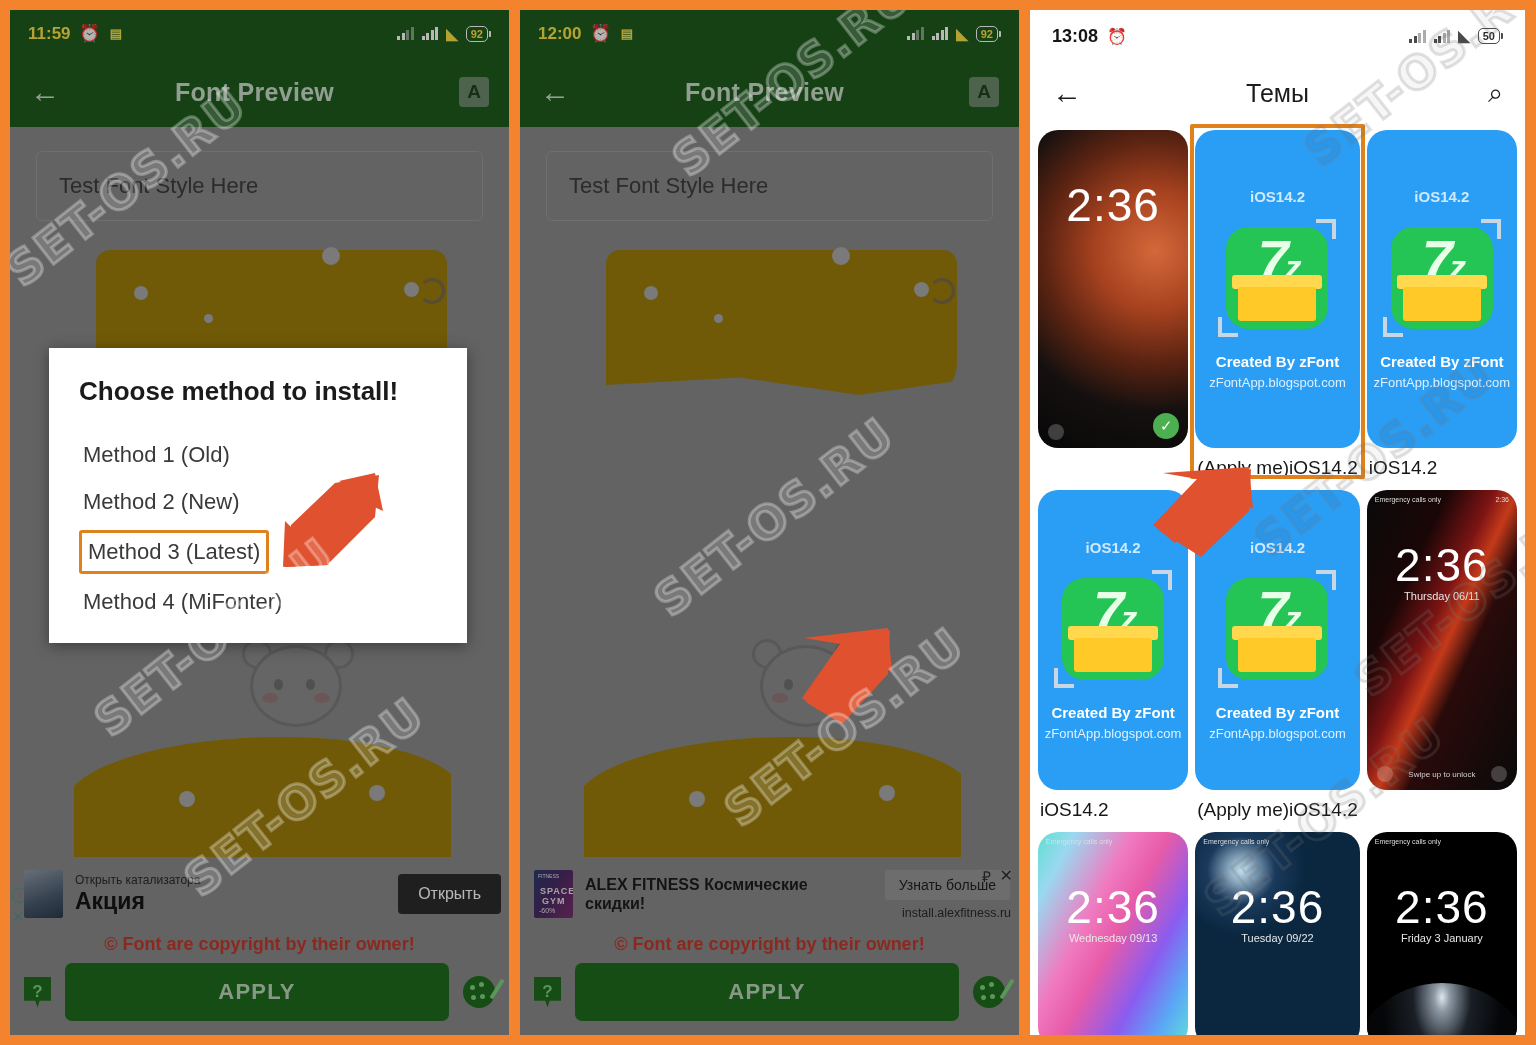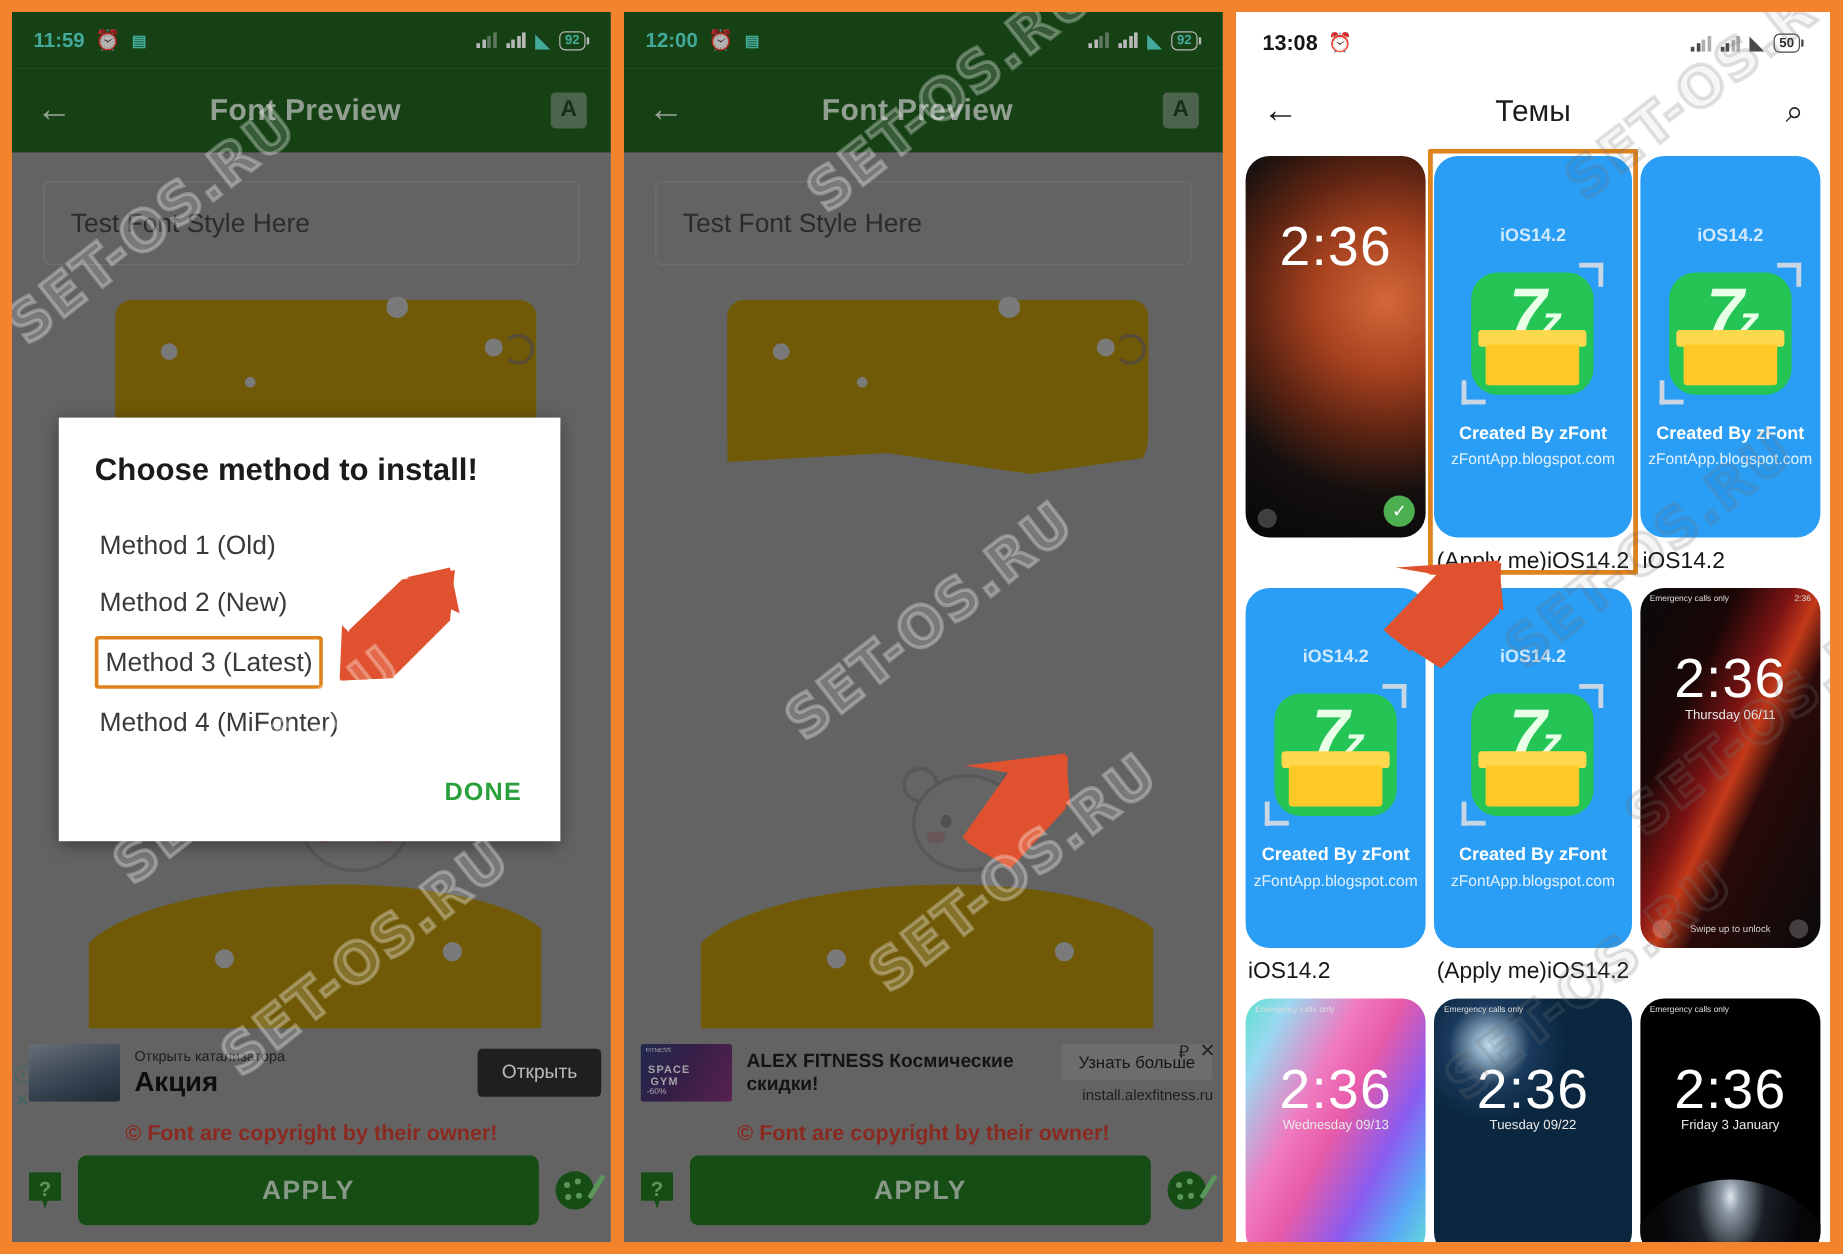--- a/index.html
+++ b/index.html
@@ -24,21 +24,21 @@
     letter-spacing:2px;
     color:rgba(255,255,255,0.14);
     -webkit-text-stroke:3px rgba(255,255,255,0.30);
     transform:rotate(-38deg);
     white-space:nowrap;
   }
   .wm.dark { color:rgba(0,0,0,0.035); -webkit-text-stroke:3px rgba(120,120,120,0.22); }
 
   
   .statusbar {
-    height:47px; background:#1E5B1E; color:#5eead4;
+    height:47px; background:#1E5B1E; color:#fde047;
     display:flex; align-items:center; justify-content:space-between;
     padding:0 18px; font-size:17px; font-weight:bold; position:relative; z-index:5;
   }
   .sb-left { display:flex; align-items:center; gap:9px; }
   .sb-right { display:flex; align-items:center; gap:8px; }
   .bars { display:flex; align-items:flex-end; gap:1.5px; height:13px; }
   .bars i { display:block; width:3px; background:#fff; }
   .bars i:nth-child(1){height:4px;} .bars i:nth-child(2){height:7px;}
   .bars i:nth-child(3){height:10px;} .bars i:nth-child(4){height:13px;}
   .bars.faded i:nth-child(3),.bars.faded i:nth-child(4){opacity:.45;}
@@ -96,21 +96,21 @@
     border:3px solid #6d6d6d; border-radius:50%; background:#8f8f8f;
   }
   .bear-ear{ position:absolute; width:30px;height:30px;border:3px solid #6d6d6d;border-radius:50%;background:#8f8f8f;}
   .bear-eye{ position:absolute; width:9px;height:11px;background:#5a5a5a;border-radius:50%;}
   .bear-cheek{position:absolute;width:16px;height:10px;background:#9c6a6a;border-radius:50%;}
   .swirl{position:absolute;right:6px;top:36px;width:26px;height:26px;border:3px solid #7a6a4a;border-radius:50%;border-left-color:transparent;}
 
   
   .bottomarea { position:absolute; left:0; right:0; bottom:0; z-index:6; }
   .adbar { position:relative; height:68px; display:flex; align-items:center; padding:0 8px 0 14px; gap:12px; }
-  .ad-thumb { width:76px; height:48px; border-radius:2px; flex:none;
+  .ad-thumb { width:39px; height:48px; border-radius:2px; flex:none;
     background:linear-gradient(120deg,#2e3a6d 0%,#4a2b63 45%,#7b2f6e 100%);
     overflow:hidden; position:relative; }
   .ad-thumb.car { background:linear-gradient(160deg,#8e9aa8 0%,#4a5a6e 60%,#2c3a4c 100%); }
   .ad-thumb .tiny { position:absolute; color:#fff; font-size:5px; opacity:.85; }
   .ad-txt { flex:1; min-width:0; }
   .ad-sub { font-size:12px; color:#2a2a2a; line-height:1.25; }
   .ad-title { font-size:23px; color:#141414; font-weight:bold; line-height:1.15; }
   .ad-title2 { font-size:16px; color:#1c1c1c; font-weight:bold; line-height:1.2; }
   .ad-cta-dark {
     background:#2b2b2b; color:#fff; border-radius:4px;
@@ -281,23 +281,20 @@
     </div>
 
     <div class="scrim"></div>
 
     <div class="dialog d1">
       <div class="d-title">Choose method to install!</div>
       <div class="d-item">Method 1 (Old)</div>
       <div class="d-item">Method 2 (New)</div>
       <div><span class="d-item hl">Method 3 (Latest)</span></div>
       <div class="d-item">Method 4 (MiFonter)</div>
-      <div class="d-actions">
-        <span class="d-btn">DONE</span>
-      </div>
     </div>
 
     <div class="arrow" style="left:265px;top:455px;">
       <svg width="110" height="110" viewBox="0 0 110 110">
         <polygon points="100,8 108,46 78,32 36,74 58,78 14,100 22,56 40,66 82,24 64,16" fill="#E0522F"></polygon>
         <polygon points="104,10 100,52 52,100 10,102 16,60 60,18" fill="#E0522F"></polygon>
         <polygon points="8,102 10,56 54,100" fill="#E0522F"></polygon>
       </svg>
     </div>
 

